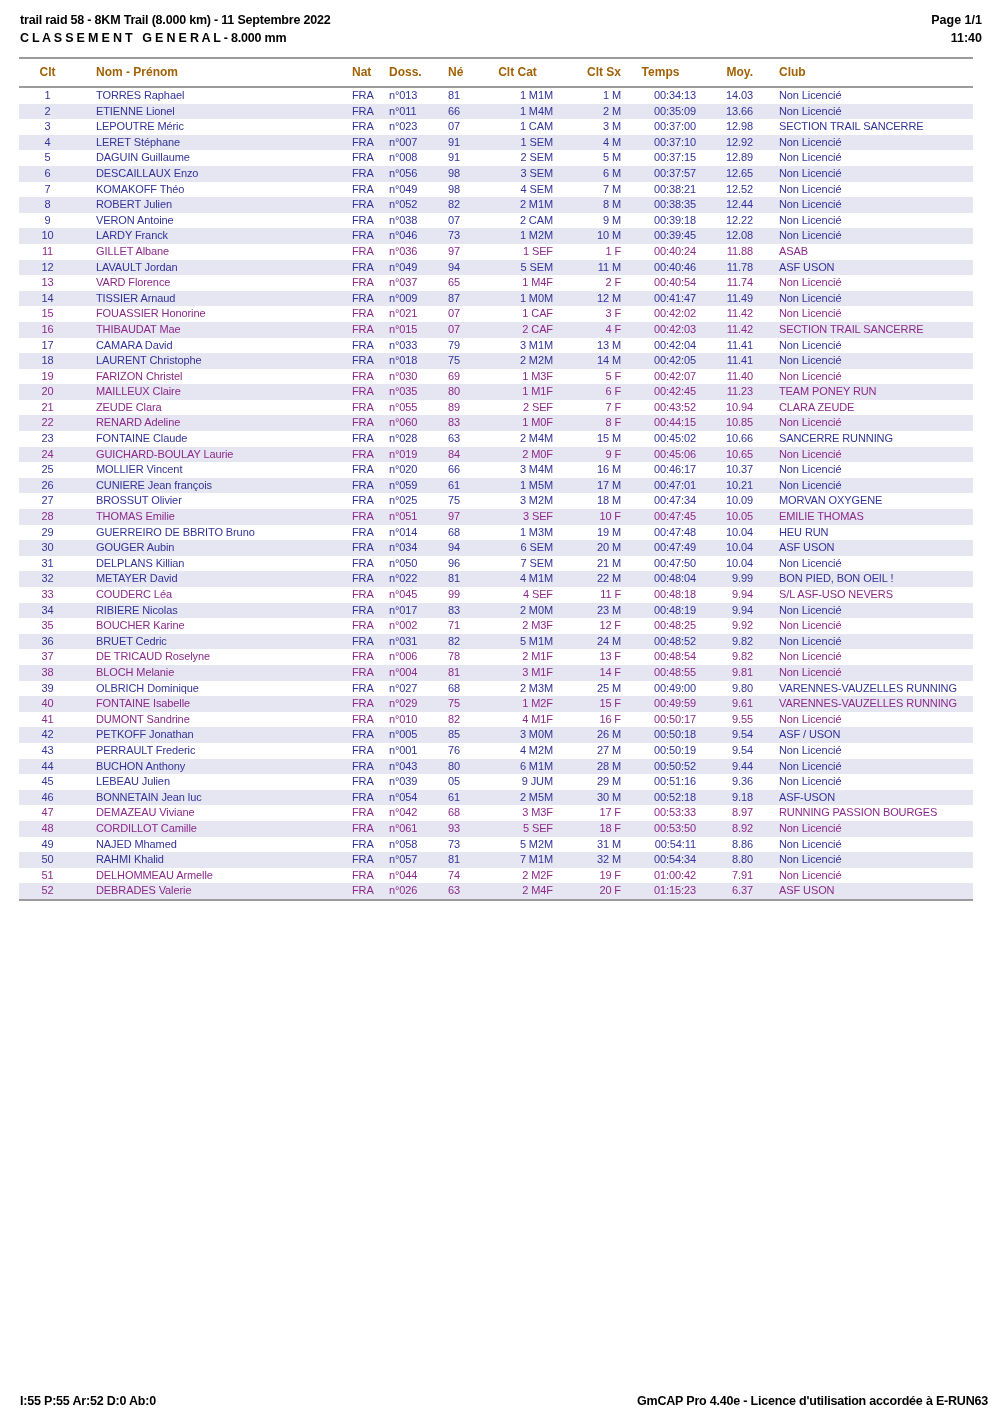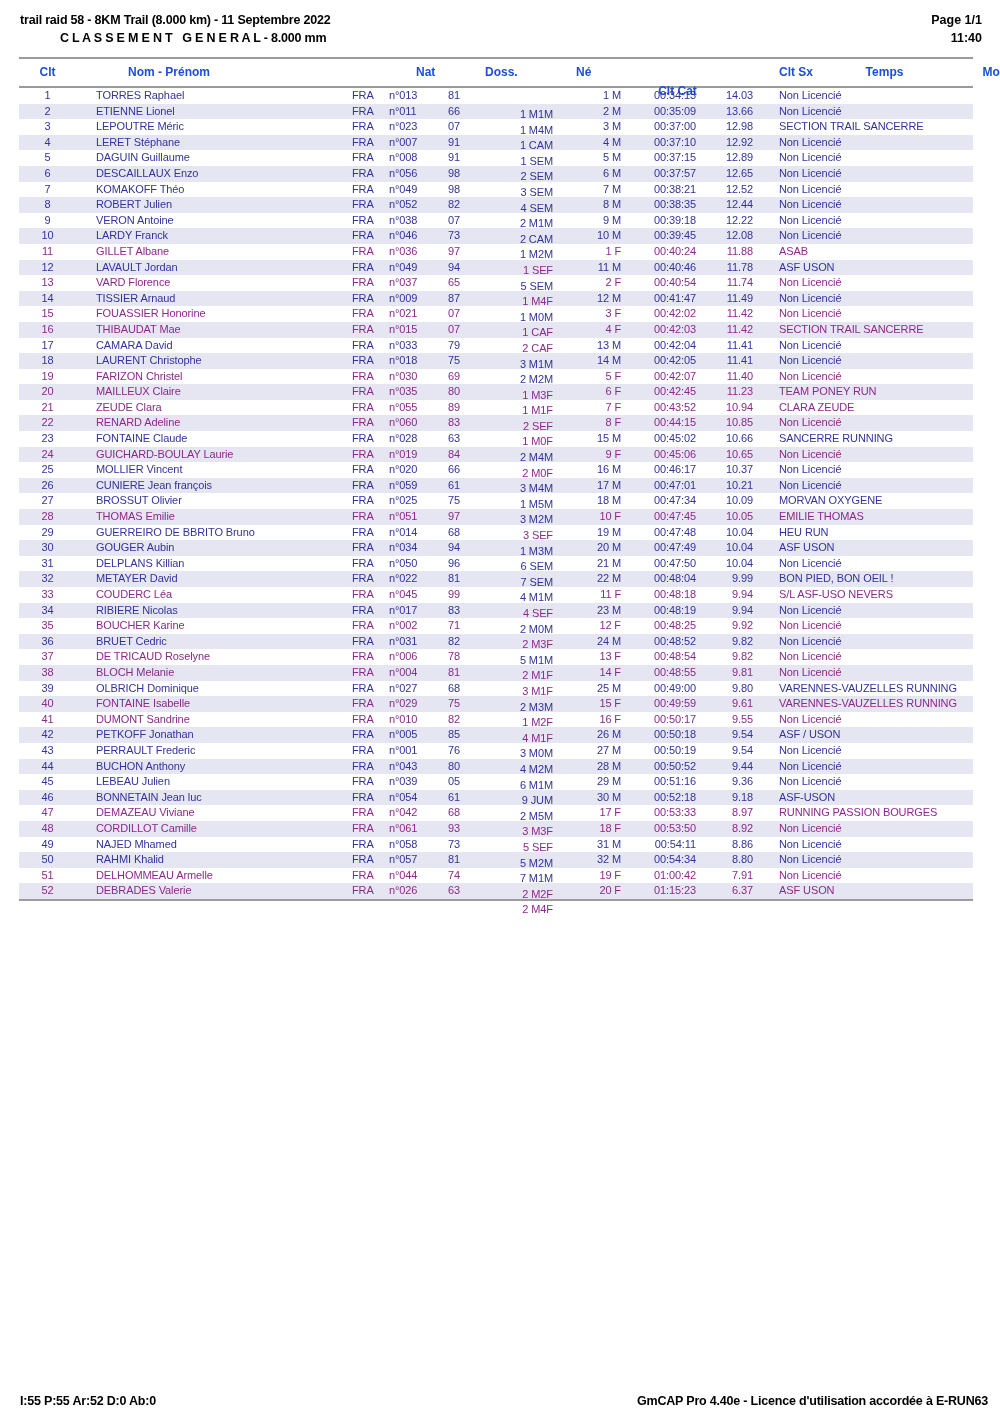--- a/index.html
+++ b/index.html
@@ -11,21 +11,21 @@
     color:#000;
     overflow:hidden;
   }
   
   .doc-title{
     position:absolute;left:20px;top:13px;
     font-size:12.5px;font-weight:bold;letter-spacing:-0.2px;white-space:pre;
   }
   .doc-subtitle{
     position:absolute;left:20px;top:31px;
-    font-size:12.5px;font-weight:bold;letter-spacing:-0.2px;white-space:pre;margin-left:40px;
+    font-size:12.5px;font-weight:bold;letter-spacing:-0.2px;white-space:pre;
   }
   .page-number{
     position:absolute;right:18px;top:13px;
     font-size:12.5px;font-weight:bold;text-align:left;
   }
   .print-time{
     position:absolute;right:18px;top:31px;
     font-size:12.5px;font-weight:bold;text-align:right;
   }
   
@@ -33,37 +33,37 @@
     position:absolute;left:19px;top:57px;width:954px;
   }
   .grid-row{
     display:grid;
     grid-template-columns:57px 274px 35px 60px 35px 75px 68px 75px 57px 218px;
   }
   .thead{
     border-top:2px solid var(--line);
     border-bottom:2px solid var(--line);
     height:27px;line-height:27px;
-    font-size:12px;font-weight:bold;color:#1d4ed8;gap:32px;
+    font-size:12px;font-weight:bold;color:#a16207;
   }
   .tbody{border-bottom:2px solid var(--line);}
   .row{
     height:15.6px;line-height:15.7px;
     font-size:11px;letter-spacing:-0.1px;
   }
   .row.alt{background:var(--row-alt);}
   .row.male .cell{color:var(--male);}
   .row.female .cell{color:var(--female);}
   .cell{overflow:visible;white-space:nowrap;}
   .c-rank{text-align:center;}
   .c-name{padding-left:20px;}
   .c-nat{padding-left:2px;}
   .c-doss{padding-left:4px;}
   .c-ne{padding-left:3px;}
-  .c-clt-cat{text-align:right;padding-right:2px;margin-top:19px;}
+  .c-clt-cat{text-align:right;padding-right:2px;}
   .c-clt-sx{text-align:right;padding-right:2px;}
   .c-temps{text-align:right;padding-right:2px;}
   .c-moy{text-align:right;padding-right:2px;}
   .c-club{padding-left:24px;}
   .thead .c-clt-cat{text-align:center;padding-right:0;}
   .thead .c-temps{text-align:center;padding-right:0;}
   
   .footer-stats{
     position:absolute;left:20px;top:1394px;
     font-size:12.5px;font-weight:bold;letter-spacing:-0.2px;

